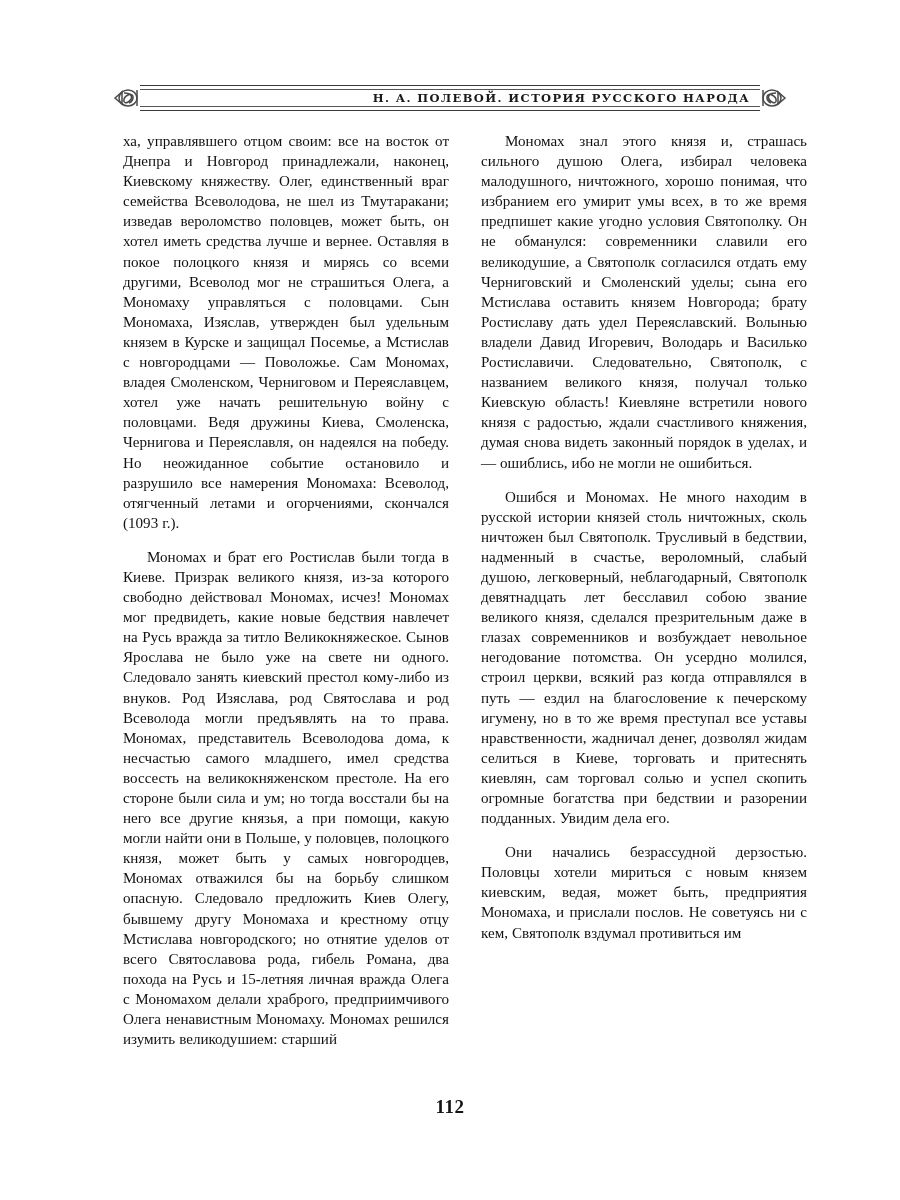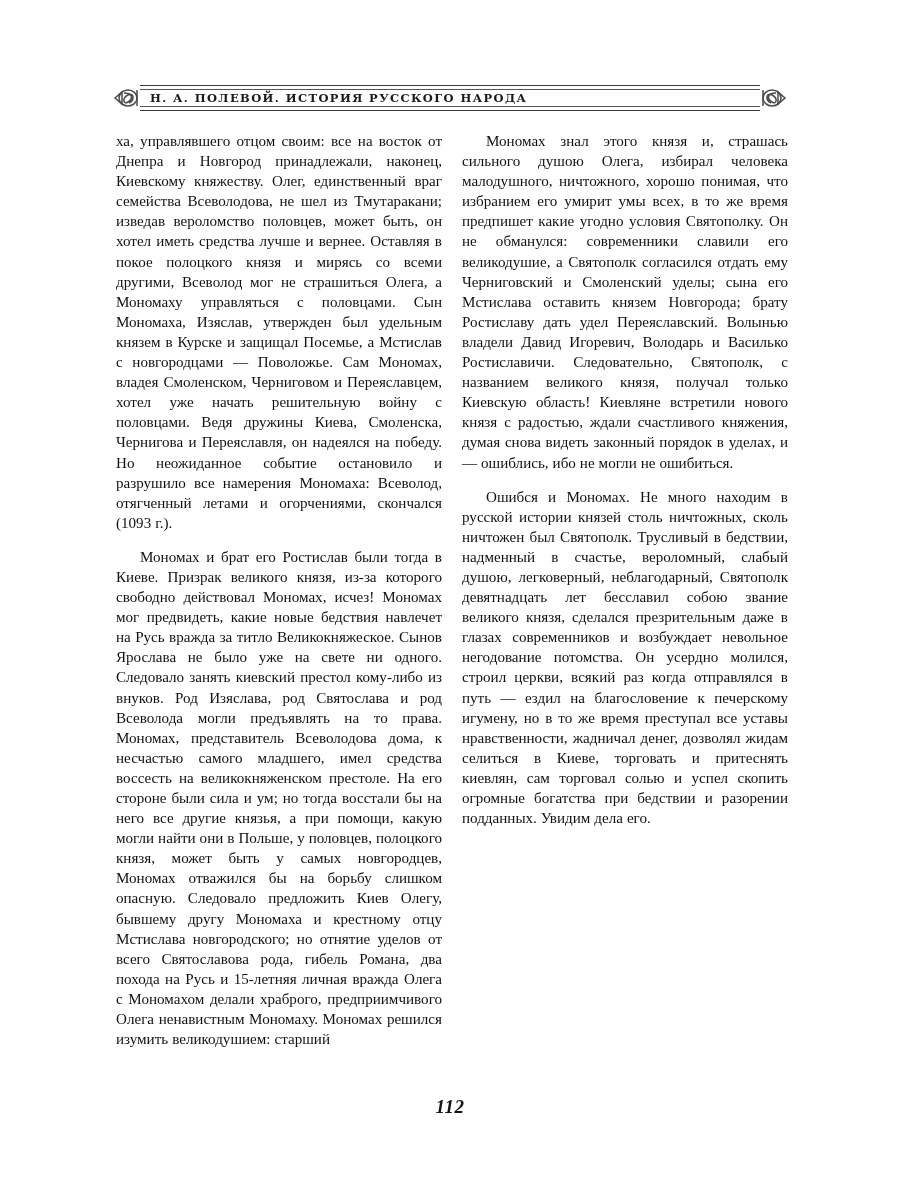--- a/index.html
+++ b/index.html
@@ -36,21 +36,21 @@
     z-index: 2;
   }
   .band-orn svg { display: block; }
   .band-rail {
     flex: 1 1 auto;
     height: 30px;
     position: relative;
     margin: 0 -6px;
     display: flex;
     align-items: center;
-    justify-content: flex-start;
+    justify-content: flex-end;
   }
   .band-rail::before,
   .band-rail::after {
     content: "";
     position: absolute;
     left: 0;
     right: 0;
     height: 0;
     border-top: 1.6px solid #3a3a3a;
   }
@@ -75,25 +75,25 @@
     font-weight: bold;
     letter-spacing: 1.4px;
     color: #1a1a1a;
     white-space: nowrap;
     text-transform: uppercase;
   }
 
   
   .columns {
     position: absolute;
-    left: 116px;
+    left: 123px;
     top: 131px;
     width: 684px;
     display: flex;
-    gap: 20px;
+    gap: 32px;
   }
   .col {
     width: 326px;
   }
   .col p {
     margin: 0;
     font-size: 15.1px;
     line-height: 20.1px;
     text-align: justify;
     text-justify: inter-word;
@@ -110,21 +110,20 @@
 
   
   .folio {
     position: absolute;
     left: 0;
     right: 0;
     top: 1096px;
     text-align: center;
     font-size: 19px;
     font-weight: bold;
-    font-style: italic;
     color: #141414;
     letter-spacing: 0.5px;
   }
 </style>
 </head>
 <body>
 
 <div class="page">
 
   <div class="header-band">
@@ -160,19 +159,20 @@
   <div class="columns">
 
     <div class="col">
       <p class="cont">ха, управлявшего отцом своим: все на восток от Днепра и Новгород принадлежали, наконец, Киевскому княжеству. Олег, единственный враг семейства Всеволодова, не шел из Тмутаракани; изведав вероломство половцев, может быть, он хотел иметь средства лучше и вернее. Оставляя в покое полоцкого князя и мирясь со всеми другими, Всеволод мог не страшиться Олега, а Мономаху управляться с половцами. Сын Мономаха, Изяслав, утвержден был удельным князем в Курске и защищал Посемье, а Мстислав с новгородцами — Поволожье. Сам Мономах, владея Смоленском, Черниговом и Переяславцем, хотел уже начать решительную войну с половцами. Ведя дружины Киева, Смоленска, Чернигова и Переяславля, он надеялся на победу. Но неожиданное событие остановило и разрушило все намерения Мономаха: Всеволод, отягченный летами и огорчениями, скончался (1093 г.).</p>
       <p>Мономах и брат его Ростислав были тогда в Киеве. Призрак великого князя, из-за которого свободно действовал Мономах, исчез! Мономах мог предвидеть, какие новые бедствия навлечет на Русь вражда за титло Великокняжеское. Сынов Ярослава не было уже на свете ни одного. Следовало занять киевский престол кому-либо из внуков. Род Изяслава, род Святослава и род Всеволода могли предъявлять на то права. Мономах, представитель Всеволодова дома, к несчастью самого младшего, имел средства воссесть на великокняженском престоле. На его стороне были сила и ум; но тогда восстали бы на него все другие князья, а при помощи, какую могли найти они в Польше, у половцев, полоцкого князя, может быть у самых новгородцев, Мономах отважился бы на борьбу слишком опасную. Следовало предложить Киев Олегу, бывшему другу Мономаха и крестному отцу Мстислава новгородского; но отнятие уделов от всего Святославова рода, гибель Романа, два похода на Русь и 15-летняя личная вражда Олега с Мономахом делали храброго, предприимчивого Олега ненавистным Мономаху. Мономах решился изумить великодушием: старший</p>
     </div>
 
     <div class="col">
       <p>Мономах знал этого князя и, страшась сильного душою Олега, избирал человека малодушного, ничтожного, хорошо понимая, что избранием его умирит умы всех, в то же время предпишет какие угодно условия Святополку. Он не обманулся: современники славили его великодушие, а Святополк согласился отдать ему Черниговский и Смоленский уделы; сына его Мстислава оставить князем Новгорода; брату Ростиславу дать удел Переяславский. Волынью владели Давид Игоревич, Володарь и Василько Ростиславичи. Следовательно, Святополк, с названием великого князя, получал только Киевскую область! Киевляне встретили нового князя с радостью, ждали счастливого княжения, думая снова видеть законный порядок в уделах, и — ошиблись, ибо не могли не ошибиться.</p>
       <p>Ошибся и Мономах. Не много находим в русской истории князей столь ничтожных, сколь ничтожен был Святополк. Трусливый в бедствии, надменный в счастье, вероломный, слабый душою, легковерный, неблагодарный, Святополк девятнадцать лет бесславил собою звание великого князя, сделался презрительным даже в глазах современников и возбуждает невольное негодование потомства. Он усердно молился, строил церкви, всякий раз когда отправлялся в путь — ездил на благословение к печерскому игумену, но в то же время преступал все уставы нравственности, жадничал денег, дозволял жидам селиться в Киеве, торговать и притеснять киевлян, сам торговал солью и успел скопить огромные богатства при бедствии и разорении подданных. Увидим дела его.</p>
+      <p>Они начались безрассудной дерзостью. Половцы хотели мириться с новым князем киевским, ведая, может быть, предприятия Мономаха, и прислали послов. Не советуясь ни с кем, Святополк вздумал противиться им</p>
     </div>
 
   </div>
 
   <div class="folio">112</div>
 
 </div>
 
 </body></html>

